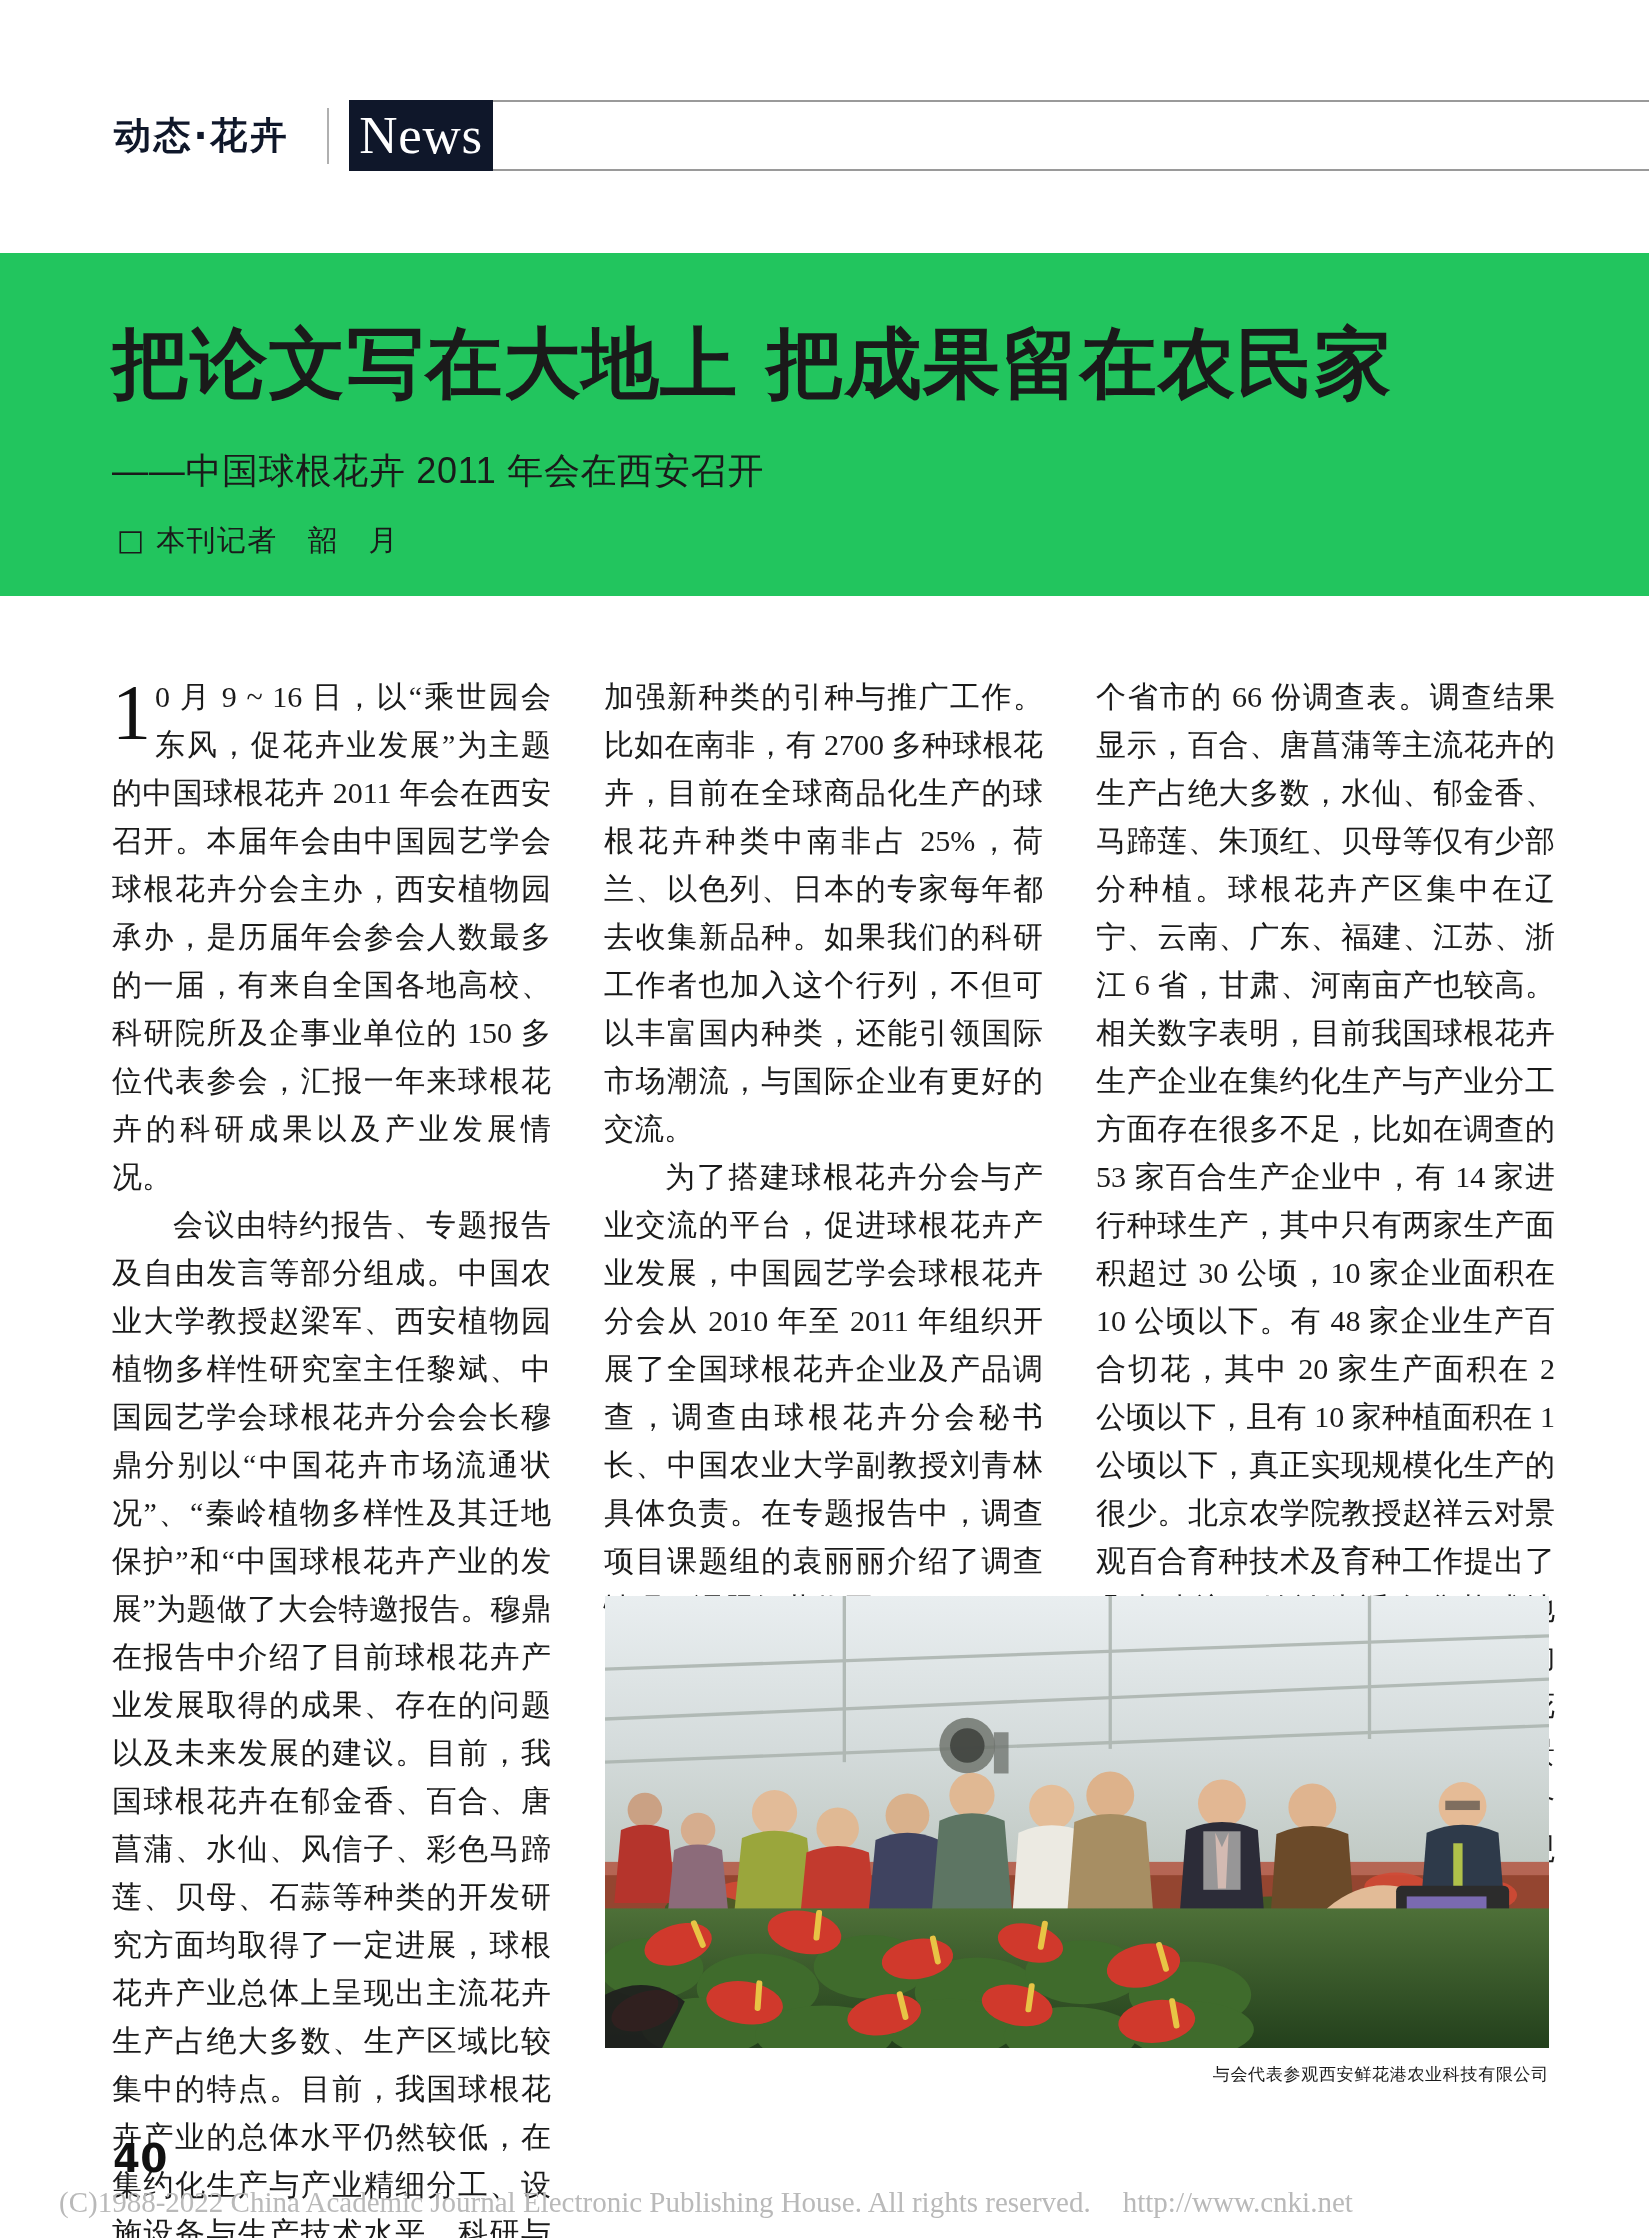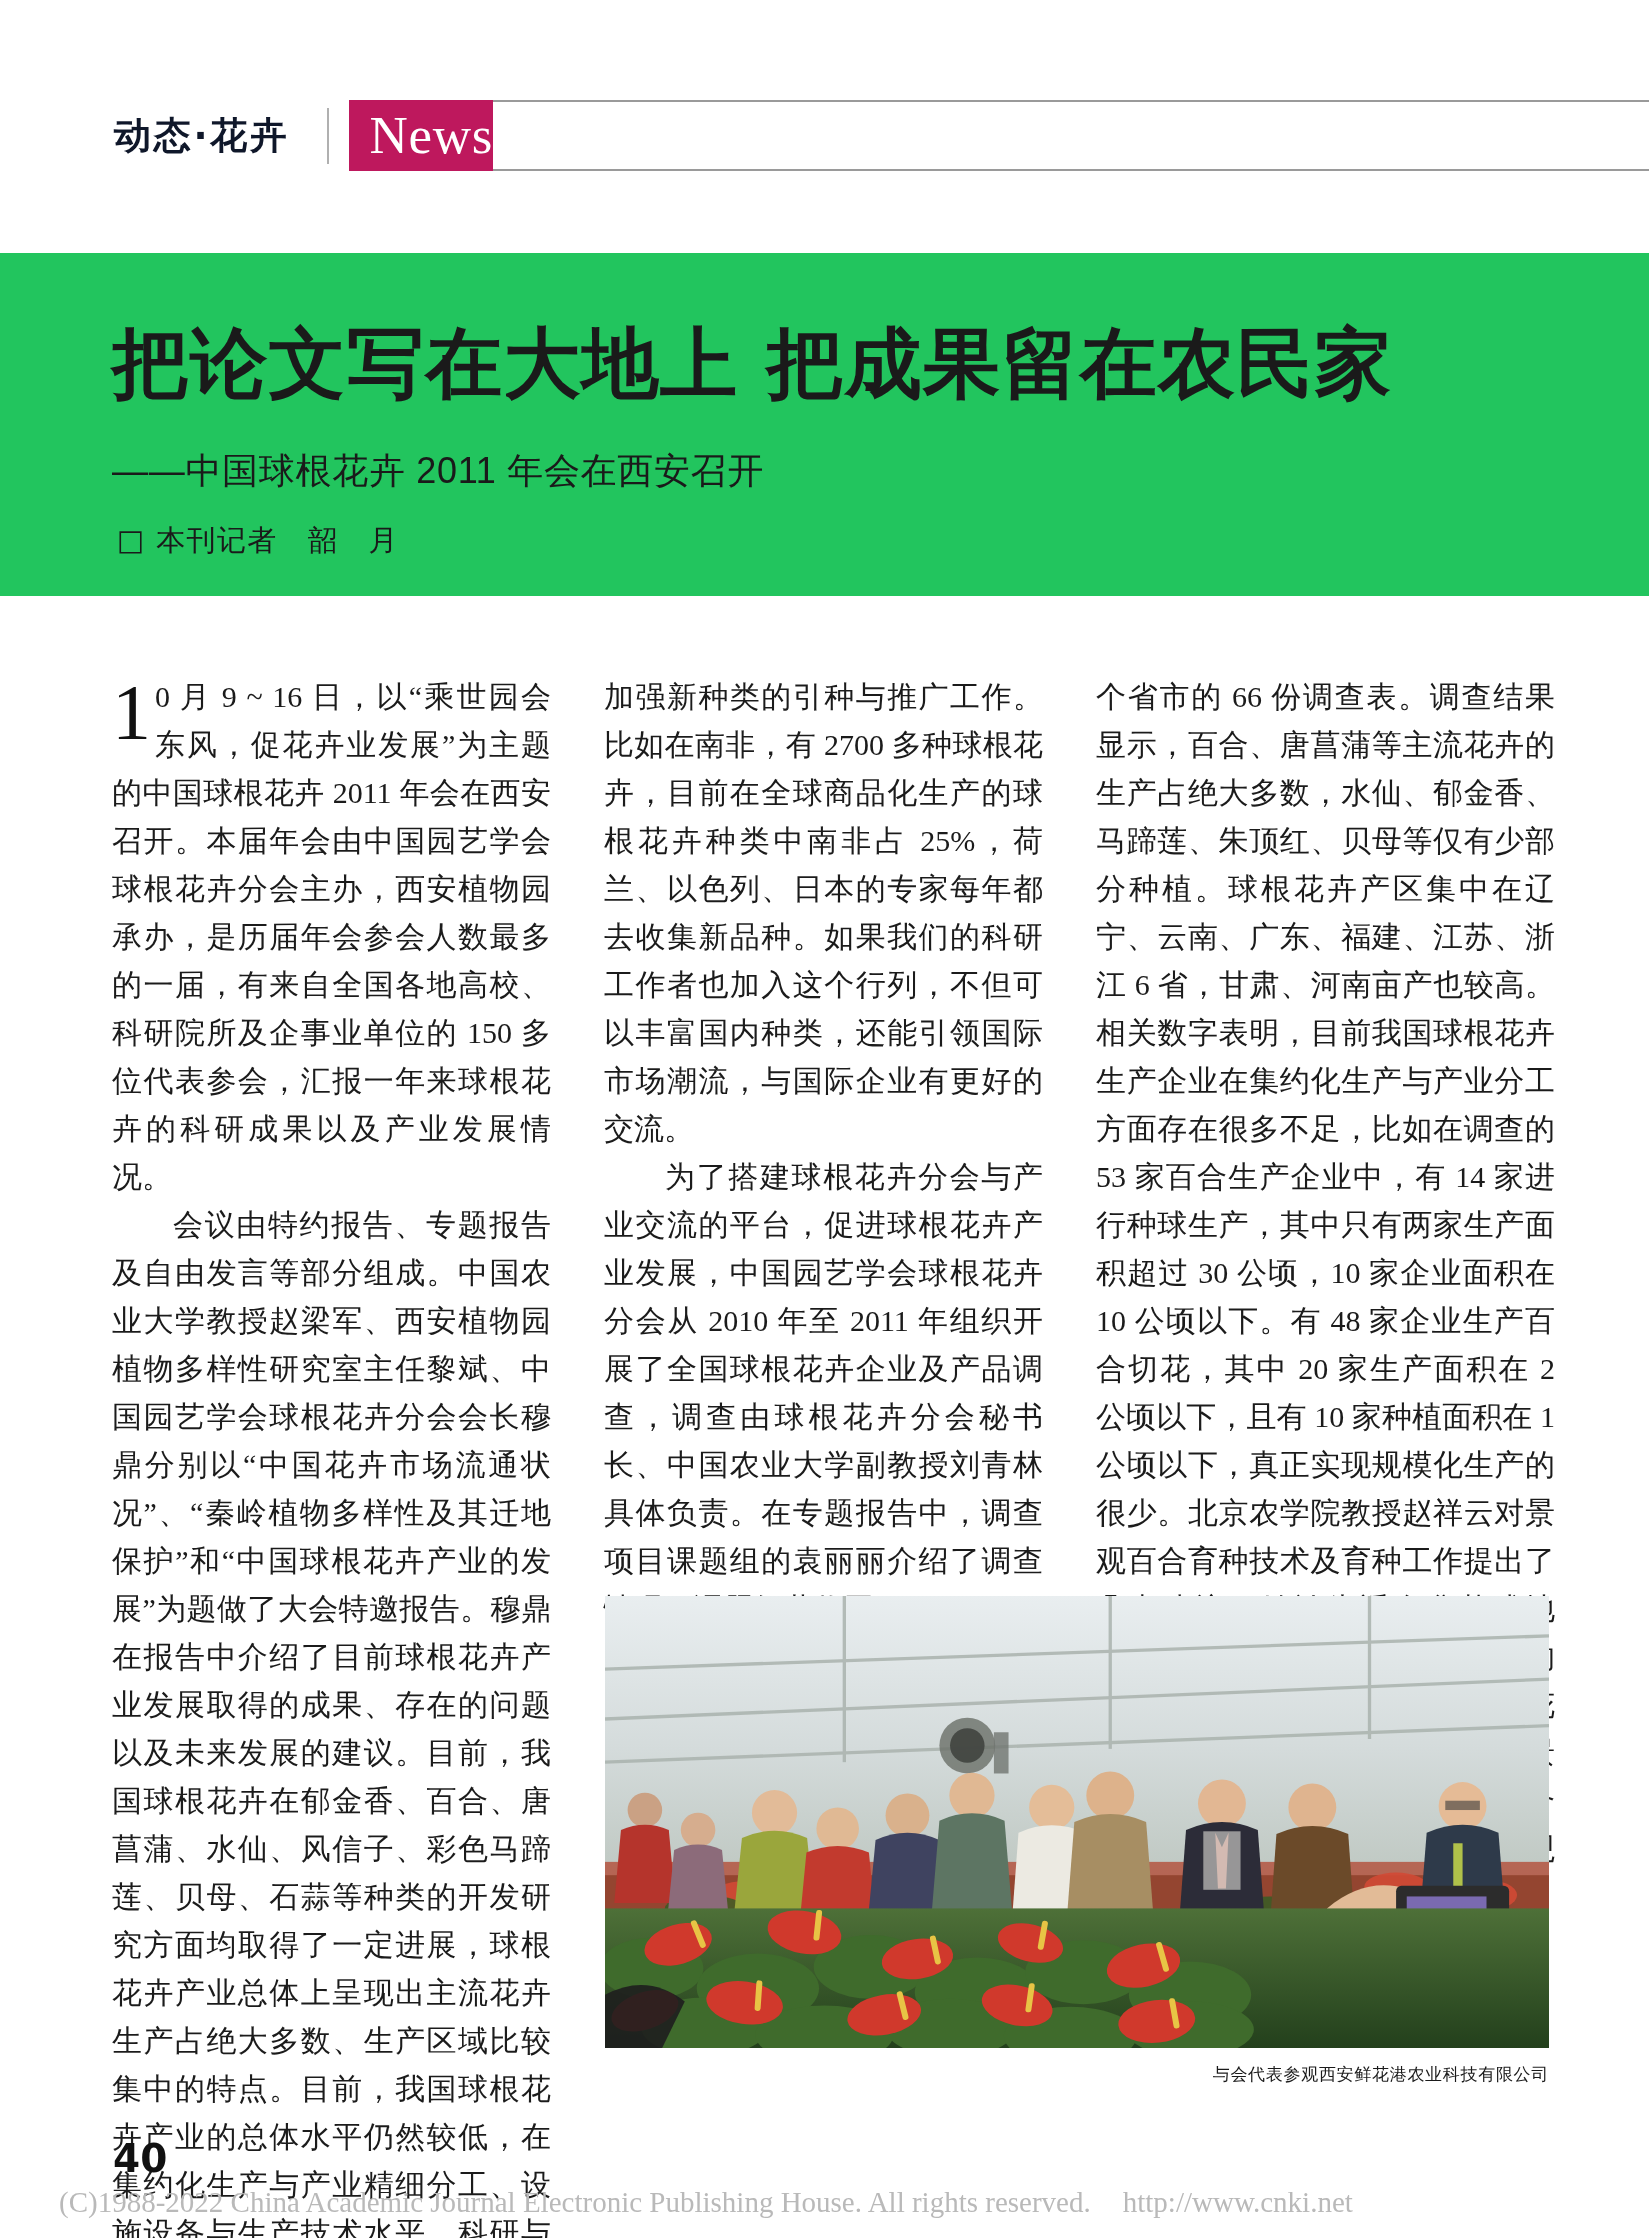--- a/index.html
+++ b/index.html
@@ -31,26 +31,26 @@
     letter-spacing:2.7px;
     color:#0f172a;
     line-height:45px;
   }
   .section-divider {
     position:absolute; left:327px; top:8px; width:2px; height:56px;
     background:#b0b0b0;
   }
   .news-badge {
     position:absolute; left:349px; top:0px; width:144px; height:71px;
-    background:#be185d;
+    background:#0f172a;
     color:#ffffff;
     font-family:"Liberation Serif", serif;
     font-size:53px;
     line-height:71px;
-    text-align:right;
+    text-align:center;
     letter-spacing:0.7px;
   }
 
   
   .banner {
     position:absolute; left:0; top:253px; width:1649px; height:343px;
     background:#22c55e;
   }
   .headline {
     position:absolute; left:112px; top:67px;

